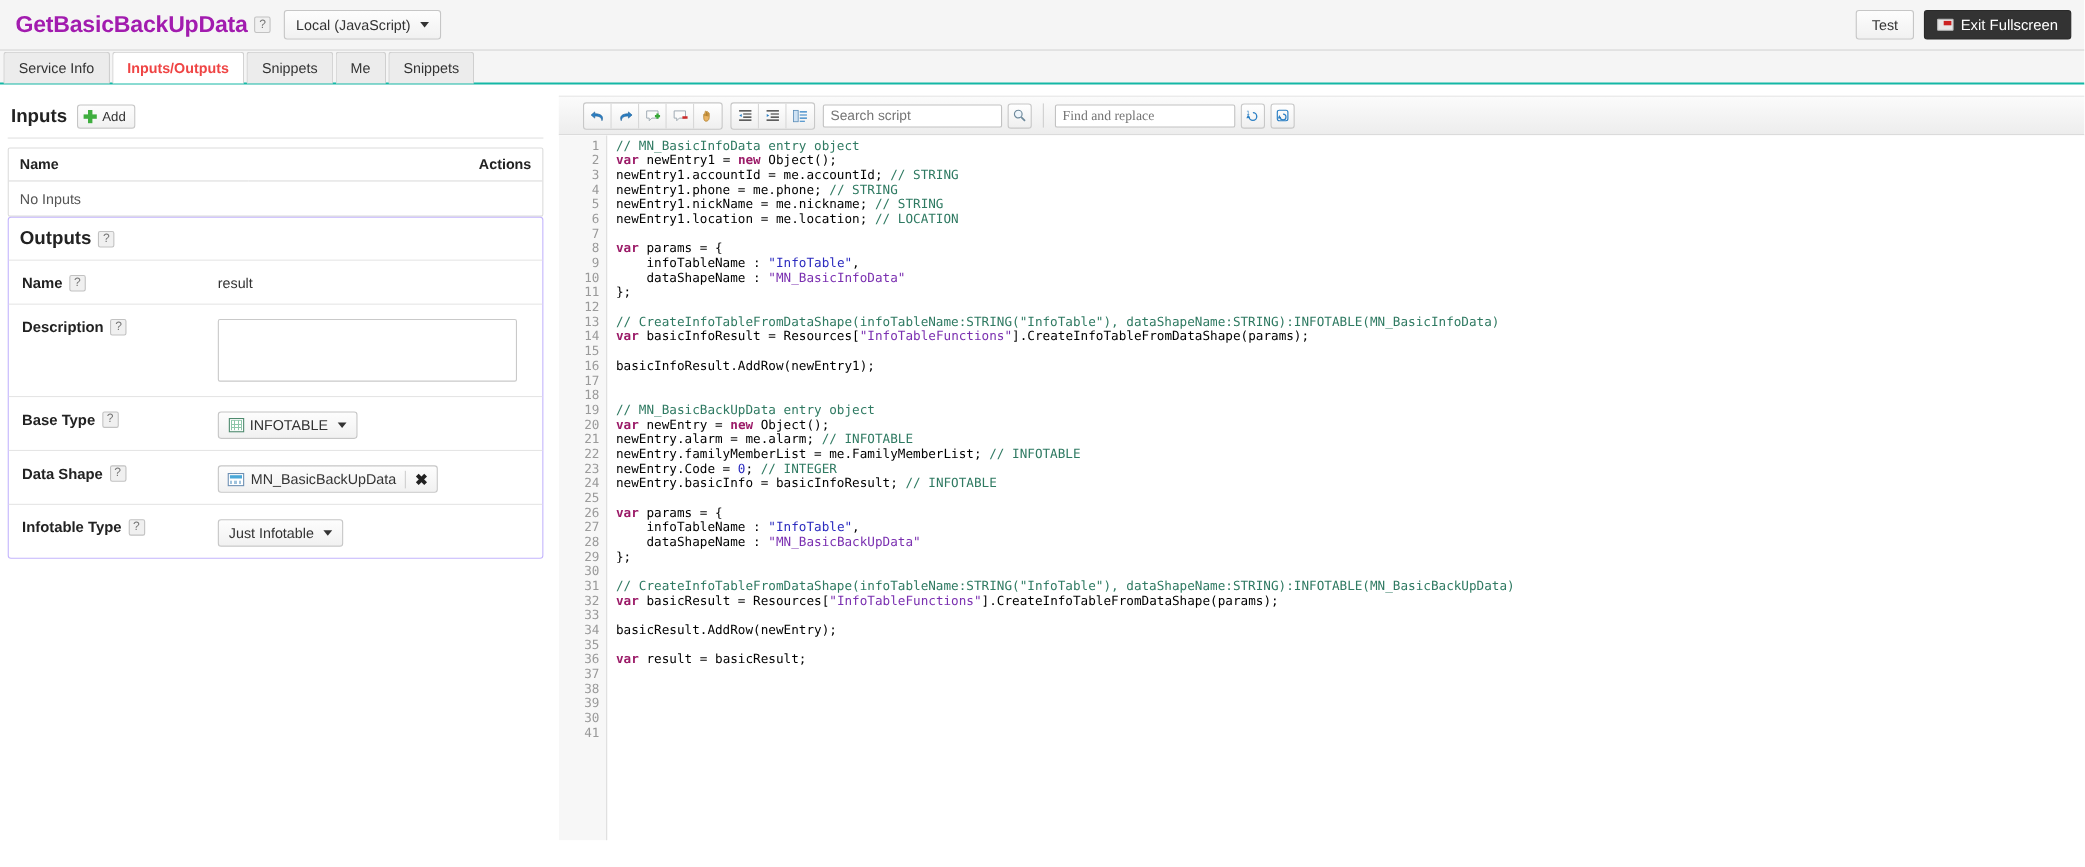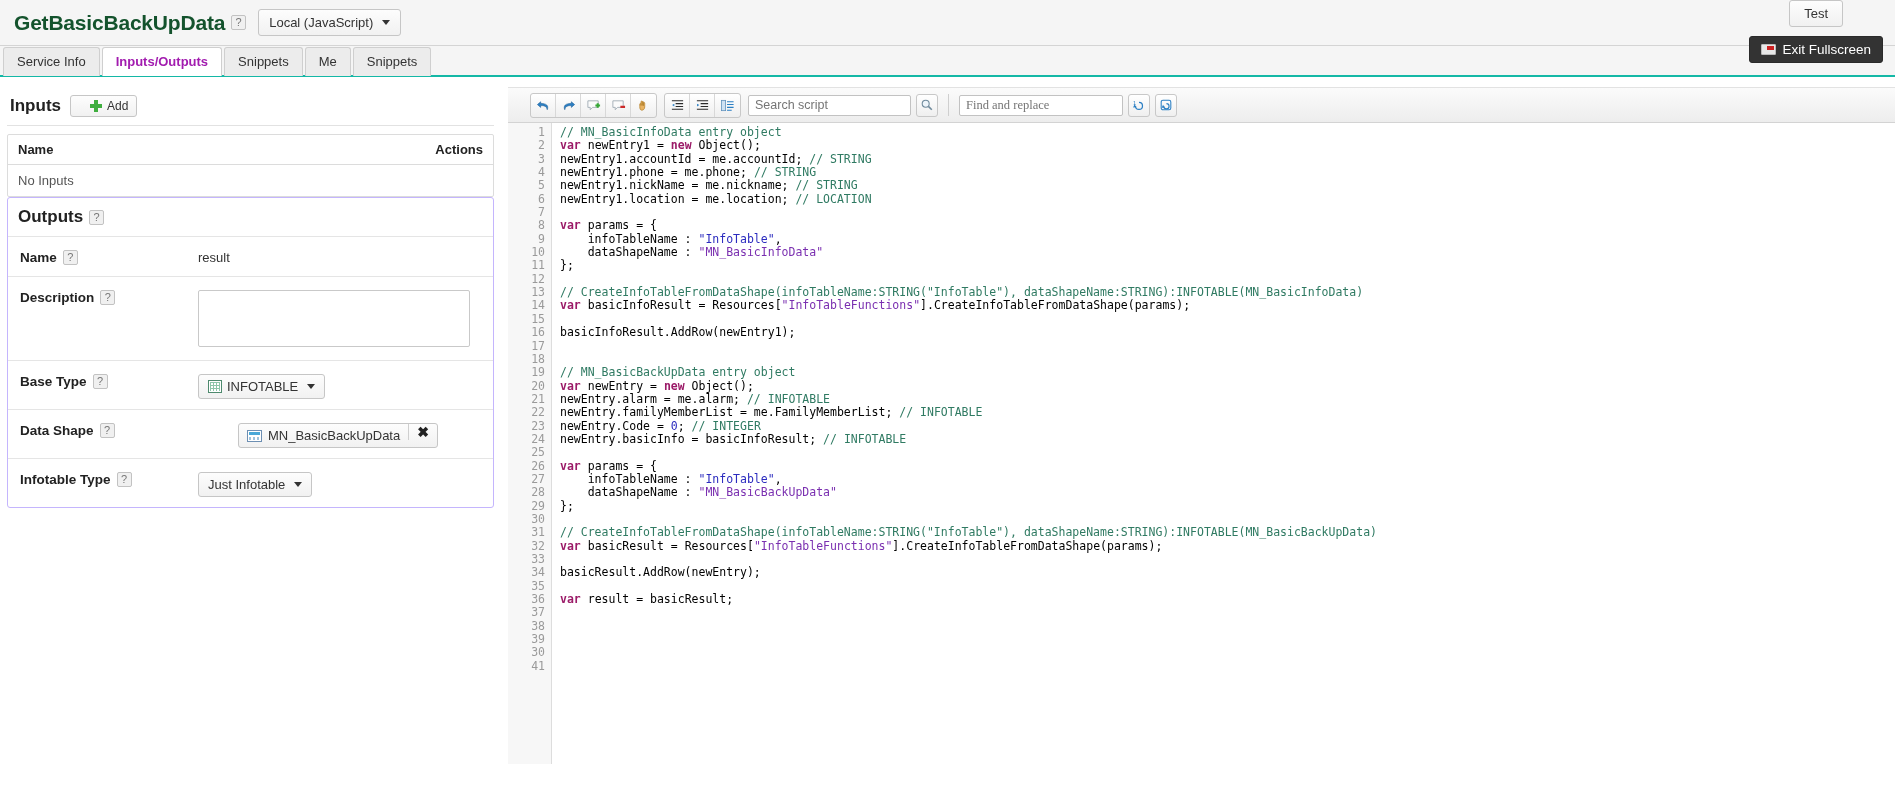--- a/index.html
+++ b/index.html
@@ -18,21 +18,21 @@
     background: #f5f5f5;
     border-bottom: 1px solid #d4d4d4;
     display: flex;
     align-items: center;
     padding: 0 12px 0 14px;
     position: relative;
   }
   #entity-title {
     font-size: 21px;
     font-weight: bold;
-    color: #14532d;
+    color: #a21caf;
     letter-spacing: -0.2px;
   }
   .help-badge {
     display: inline-block;
     width: 15px; height: 15px;
     line-height: 13px;
     text-align: center;
     font-size: 11px;
     font-weight: normal;
     color: #777;
@@ -61,21 +61,21 @@
     display: inline-block;
     width: 0; height: 0;
     border-left: 4px solid transparent;
     border-right: 4px solid transparent;
     border-top: 5px solid #333;
     margin-left: 4px;
   }
   #header-right {
     position: absolute;
     right: 12px; top: 0; bottom: 0;
-    display: flex; align-items: center; gap: 9px; flex-direction: column;
+    display: flex; align-items: center; gap: 9px;
   }
   #test-button { padding: 5px 14px; font-size: 13px; }
   #exit-fullscreen-button {
     background: #333333;
     border: 1px solid #2a2a2a;
     color: #ffffff;
     padding: 5px 11px;
     font-size: 13.5px;
     border-radius: 3px;
     display: inline-flex; align-items: center; gap: 6px;
@@ -107,21 +107,21 @@
     border-radius: 3px 3px 0 0;
     background: #ececec;
     color: #333;
     cursor: pointer;
     position: relative;
     top: 1px;
   }
   .tab.active {
     background: #ffffff;
     font-weight: bold;
-    color: #a21caf;
+    color: #ef4444;
   }
 
   
   #body-wrap { display: flex; height: calc(788px - 46px - 31px); }
   #left-pane {
     width: 508px;
     flex: 0 0 508px;
     padding: 10px 14px 0 7px;
     overflow: hidden;
     background: #fff;
@@ -146,21 +146,21 @@
   }
   .panel-title {
     font-size: 17px; font-weight: bold; color: #222;
   }
   .panel.no-border { border: none; }
 
   #inputs-panel { border: none; margin-bottom: 0; }
   #add-input-button {
     margin-left: 9px;
     font-size: 12px;
-    padding: 3px 8px 3px 19px;
+    padding: 3px 8px 3px 5px;
   }
   .plus-icon {
     display:inline-block; width:12px; height:12px; position:relative;
   }
   .plus-icon::before, .plus-icon::after{
     content:""; position:absolute; background:#3fae3f;
   }
   .plus-icon::before{ left:4px; top:0; width:4px; height:12px; }
   .plus-icon::after{ left:0; top:4px; width:12px; height:4px; }
 
@@ -236,27 +236,26 @@
   .datashape-glyph::before{
     content:""; position:absolute; left:1px; top:1px; right:1px; height:3px;
     background:#4aa8d8;
   }
   .datashape-glyph::after{
     content:""; position:absolute; left:1px; top:6px; right:1px; bottom:1px;
     background: repeating-linear-gradient(to right,#9fc3dd 0 2px, transparent 2px 4px);
   }
   #datashape-chip {
     display: inline-flex;
-    align-items: flex-start;
+    align-items: center;
     border: 1px solid #c6c6c6;
     border-radius: 3px;
     background: linear-gradient(to bottom,#fdfdfd 0%,#f1f1f1 100%);
     overflow: hidden;
     font-size: 13px;
-    margin-left: 40px;
   }
   #datashape-chip-label {
     display:inline-flex; align-items:center; gap:6px;
     padding: 4px 8px;
   }
   #datashape-remove {
     display:inline-flex; align-items:center; justify-content:center;
     padding: 0 8px;
     border-left: 1px solid #cfcfcf;
     font-size: 14px; font-weight: bold; color:#222;

